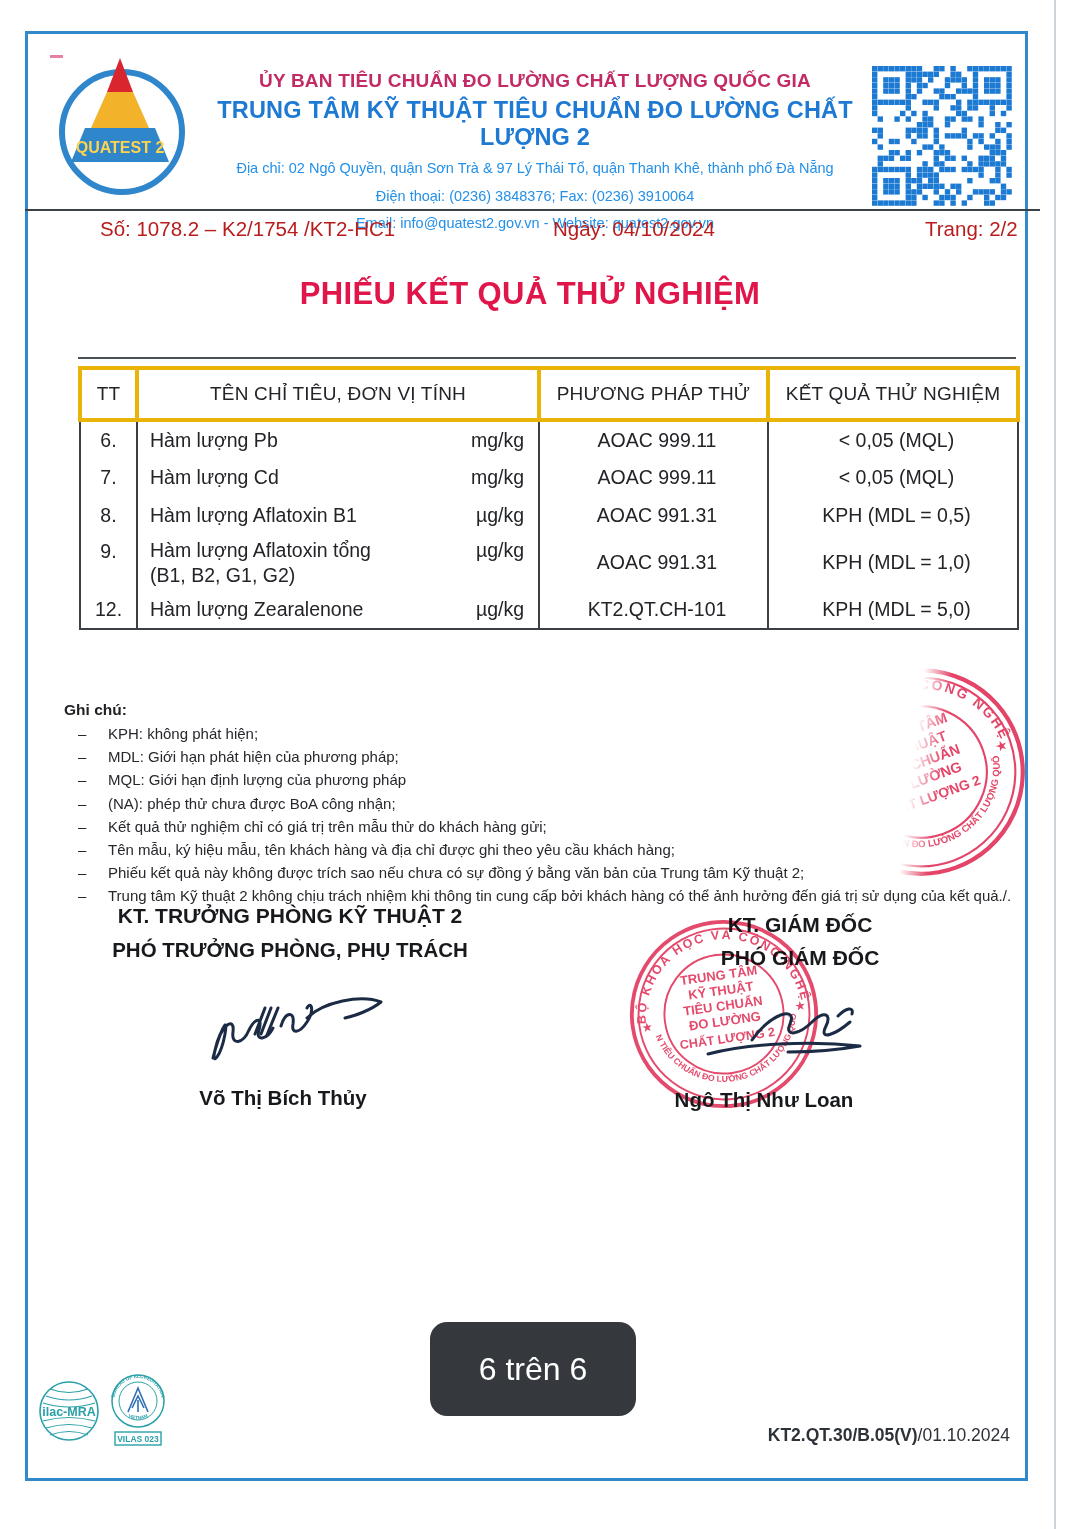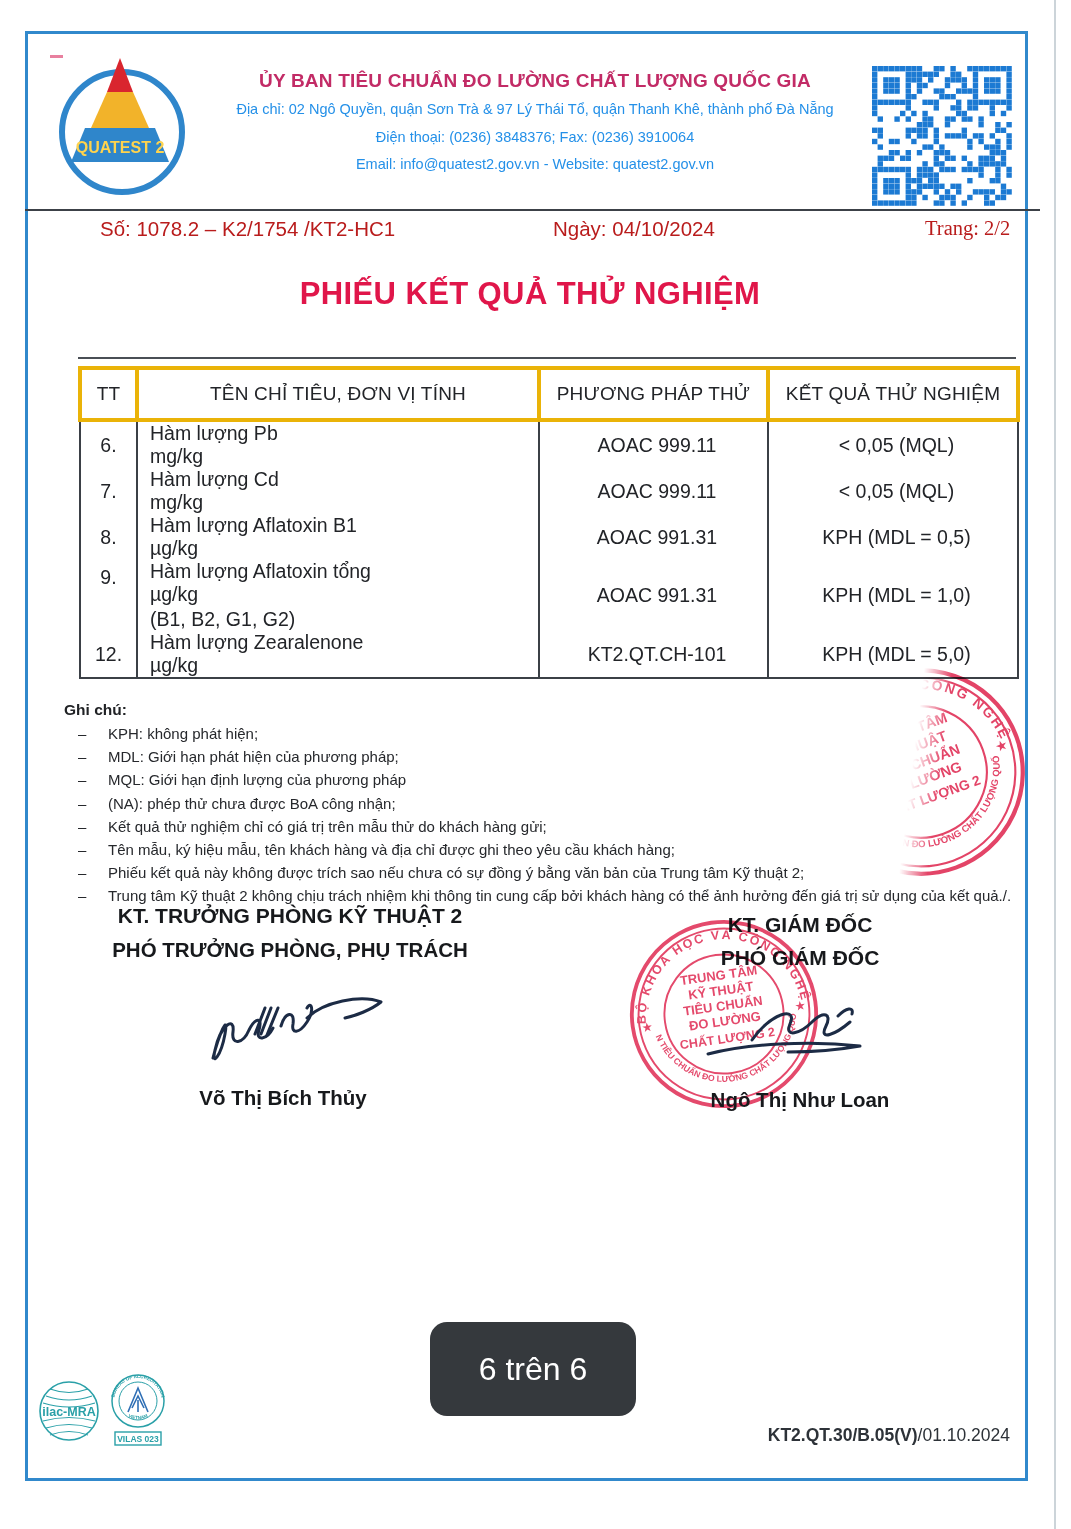--- a/index.html
+++ b/index.html
@@ -19,42 +19,42 @@
   .org-name{font-size:23.5px;font-weight:bold;color:#1d79d2;margin-top:5px;letter-spacing:.2px;}
   .hdr-small{font-size:14.5px;color:#2490e8;margin-top:11px;}
   .hdr-small.first{margin-top:9px;}
   .qr{left:872px;top:66px;width:140px;height:140px;}
 
   
   .sep{left:25px;top:209px;width:1015px;height:2px;background:#3c4147;}
   .meta{top:217px;font-size:20.5px;color:#b91c1c;margin-left:25px;}
   .meta.num{left:75px;}
   .meta.date{left:528px;}
-  .meta.page{left:900px;font-family:Liberation Serif, serif;}
+  .meta.page{left:900px;}
 
   .doc-title{left:0;top:276px;width:1060px;text-align:center;font-size:31px;font-weight:bold;
     color:#e0164a;letter-spacing:.4px;}
 
   
   .table-topline{left:78px;top:357px;width:938px;height:2px;background:#4a4f55;}
   .results{left:78px;top:366px;width:938px;border-collapse:collapse;table-layout:fixed;
     border:2px solid #3b4046;font-size:19.5px;color:#222428;}
   .results th{border:4px solid #eab308;font-weight:normal;font-size:19px;height:46px;
     letter-spacing:.2px;}
   .results td{border-left:2px solid #3b4046;border-right:2px solid #3b4046;vertical-align:middle;}
   .col-tt{width:57px;}
   .col-name{width:402px;}
   .col-method{width:229px;}
   .col-result{width:250px;}
   .c-tt{text-align:center;}
   .c-name{padding:0 14px 0 12px;}
   .c-method,.c-result{text-align:center;padding-left:8px;}
   .r-n{height:38px;}
   .r-t{height:57px;}
-  .nm{display:flex;justify-content:space-between;align-items:baseline;flex-direction:column;}
+  .nm{display:flex;justify-content:space-between;align-items:baseline;}
   .nm2:empty{display:none;}
   .nm2{margin-top:2px;}
 
   
   .notes-label{left:64px;top:701px;font-size:15.5px;font-weight:bold;color:#202225;}
   .notes{left:64px;top:722px;width:990px;list-style:none;margin:0;padding:0;
     font-size:15px;color:#26282c;}
   .notes li{display:flex;line-height:23.2px;}
   .notes .dash{width:30px;padding-left:14px;flex:none;}
   .notes .txt{flex:1;}
@@ -74,21 +74,21 @@
   .sig-title{font-weight:bold;color:#17191c;text-align:center;}
   .sig-left-1{left:95px;top:904px;width:390px;font-size:21px;}
   .sig-left-2{left:95px;top:938px;width:390px;font-size:20.5px;}
   .sig-right-1{left:620px;top:913px;width:360px;font-size:21px;}
   .sig-right-2{left:620px;top:946px;width:360px;font-size:21px;}
   .sig-draw{stroke:#1c2b45;stroke-width:3;fill:none;stroke-linecap:round;stroke-linejoin:round;}
   .sig-svg-left{left:185px;top:972px;}
   .sig-svg-right{left:688px;top:990px;}
   .sig-name{font-weight:bold;color:#17191c;text-align:center;font-size:20.5px;}
   .sig-name-left{left:93px;top:1086px;width:380px;}
-  .sig-name-right{left:620px;top:1088px;width:360px;}
+  .sig-name-right{left:584px;top:1088px;width:360px;}
 
   
   .pill{left:430px;top:1322px;width:206px;height:94px;background:#35393d;border-radius:17px;
     color:#fff;font-size:32px;display:flex;align-items:center;justify-content:center;}
   .accr-ilac{left:36px;top:1378px;width:66px;height:66px;}
   .accr-vilas{left:104px;top:1370px;width:66px;height:90px;}
   .doc-code{top:1425px;right:61px;font-size:17.5px;color:#2d3238;}
   .doc-code b{font-weight:bold;}
 </style>
 </head>
@@ -103,20 +103,21 @@
     <circle cx="70" cy="86" r="60" fill="none" stroke="#2f86cb" stroke-width="6"></circle>
     <polygon points="68,12 81,46 55,46" fill="#d9252e"></polygon>
     <polygon points="55,46 81,46 97,82 39,82" fill="#f2b32a"></polygon>
     <polygon points="33,82 103,82 117,116 19,116" fill="#2f86cb"></polygon>
     <text x="68" y="107" text-anchor="middle" font-size="16" font-weight="bold" fill="#ffd34d">QUATEST 2</text>
   </svg>
 </div>
 
 <div class="abs hdr-text">
   <div class="org-parent">ỦY BAN TIÊU CHUẨN ĐO LƯỜNG CHẤT LƯỢNG QUỐC GIA</div>
+  <div class="org-name">TRUNG TÂM KỸ THUẬT TIÊU CHUẨN ĐO LƯỜNG CHẤT LƯỢNG 2</div>
   <div class="hdr-small first">Địa chỉ: 02 Ngô Quyền, quận Sơn Trà &amp; 97 Lý Thái Tổ, quận Thanh Khê, thành phố Đà Nẵng</div>
   <div class="hdr-small">Điện thoại: (0236) 3848376; Fax: (0236) 3910064</div>
   <div class="hdr-small">Email: info@quatest2.gov.vn - Website: quatest2.gov.vn</div>
 </div>
 
 <div class="abs qr" id="qr"><svg width="140" height="140" viewBox="0 0 140 140" fill="#1c7ad3">
       <rect x="0.00" y="0.00" width="5.38" height="5.38"></rect>
       <rect x="5.60" y="0.00" width="5.38" height="5.38"></rect>
       <rect x="11.20" y="0.00" width="5.38" height="5.38"></rect>
       <rect x="16.80" y="0.00" width="5.38" height="5.38"></rect>

